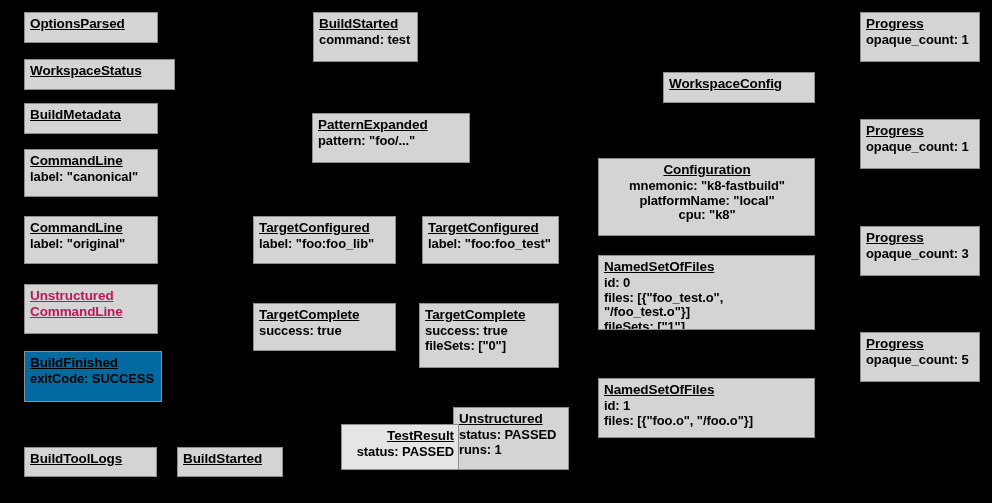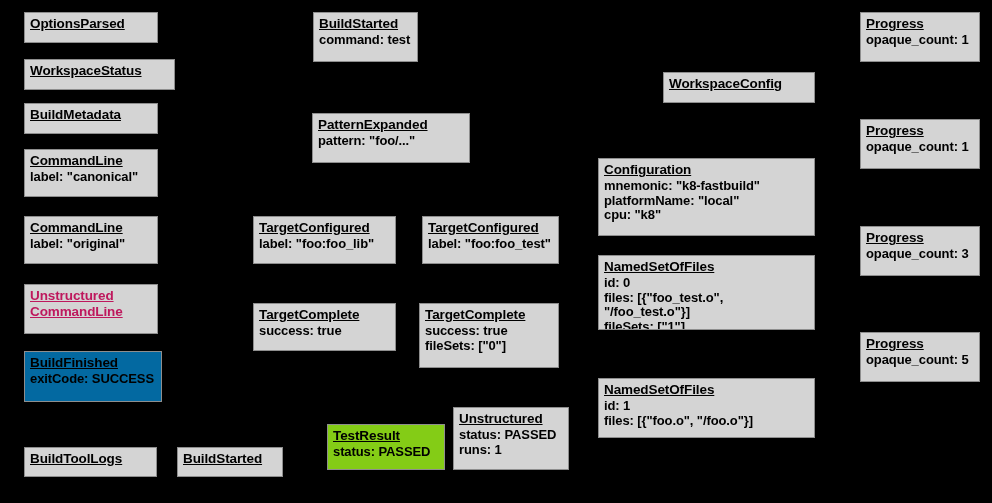--- a/index.html
+++ b/index.html
@@ -73,21 +73,21 @@
       <div class="node-fields">pattern: "foo/..."</div>
     </div>
     <div class="node" style="left: 847px; top: 119px; width: 120px; height: 50px; background: rgb(212, 212, 212); border-color: rgb(142, 142, 142); color: rgb(0, 0, 0);">
       <div class="node-title">Progress</div>
       <div class="node-fields">opaque_count: 1</div>
     </div>
     <div class="node" style="left: 11px; top: 149px; width: 134px; height: 48px; background: rgb(212, 212, 212); border-color: rgb(142, 142, 142); color: rgb(0, 0, 0);">
       <div class="node-title">CommandLine</div>
       <div class="node-fields">label: "canonical"</div>
     </div>
-    <div class="node" style="left: 585px; top: 158px; width: 217px; height: 78px; background: rgb(212, 212, 212); border-color: rgb(142, 142, 142); color: rgb(0, 0, 0);">
+    <div class="node" style="left: 585px; top: 158px; width: 217px; height: 78px; background: rgb(212, 212, 212); border-color: rgb(142, 142, 142); color: rgb(0, 0, 0); text-align: center;">
       <div class="node-title">Configuration</div>
       <div class="node-fields">mnemonic: "k8-fastbuild"
 platformName: "local"
 cpu: "k8"</div>
     </div>
     <div class="node" style="left: 11px; top: 216px; width: 134px; height: 48px; background: rgb(212, 212, 212); border-color: rgb(142, 142, 142); color: rgb(0, 0, 0);">
       <div class="node-title">CommandLine</div>
       <div class="node-fields">label: "original"</div>
     </div>
     <div class="node" style="left: 240px; top: 216px; width: 143px; height: 48px; background: rgb(212, 212, 212); border-color: rgb(142, 142, 142); color: rgb(0, 0, 0);">
@@ -132,21 +132,21 @@
     <div class="node" style="left: 585px; top: 378px; width: 217px; height: 60px; background: rgb(212, 212, 212); border-color: rgb(142, 142, 142); color: rgb(0, 0, 0);">
       <div class="node-title">NamedSetOfFiles</div>
       <div class="node-fields">id: 1
 files: [{"foo.o", "/foo.o"}]</div>
     </div>
     <div class="node" style="left: 440px; top: 407px; width: 116px; height: 63px; background: rgb(212, 212, 212); border-color: rgb(142, 142, 142); color: rgb(0, 0, 0);">
       <div class="node-title">Unstructured</div>
       <div class="node-fields">status: PASSED
 runs: 1</div>
     </div>
-    <div class="node" style="left: 314px; top: 424px; width: 118px; height: 46px; background: #84cc16; border-color: rgb(142, 142, 142); color: rgb(0, 0, 0);">
+    <div class="node" style="left: 328px; top: 424px; width: 118px; height: 46px; background: #e5e5e5; border-color: rgb(142, 142, 142); color: rgb(0, 0, 0); text-align: right;">
       <div class="node-title">TestResult</div>
       <div class="node-fields">status: PASSED</div>
     </div>
     <div class="node" style="left: 11px; top: 447px; width: 133px; height: 30px; background: rgb(212, 212, 212); border-color: rgb(142, 142, 142); color: rgb(0, 0, 0);">
       <div class="node-title">BuildToolLogs</div>
     </div>
     <div class="node" style="left: 164px; top: 447px; width: 106px; height: 30px; background: rgb(212, 212, 212); border-color: rgb(142, 142, 142); color: rgb(0, 0, 0);">
       <div class="node-title">BuildStarted</div>
     </div>
   </div>

